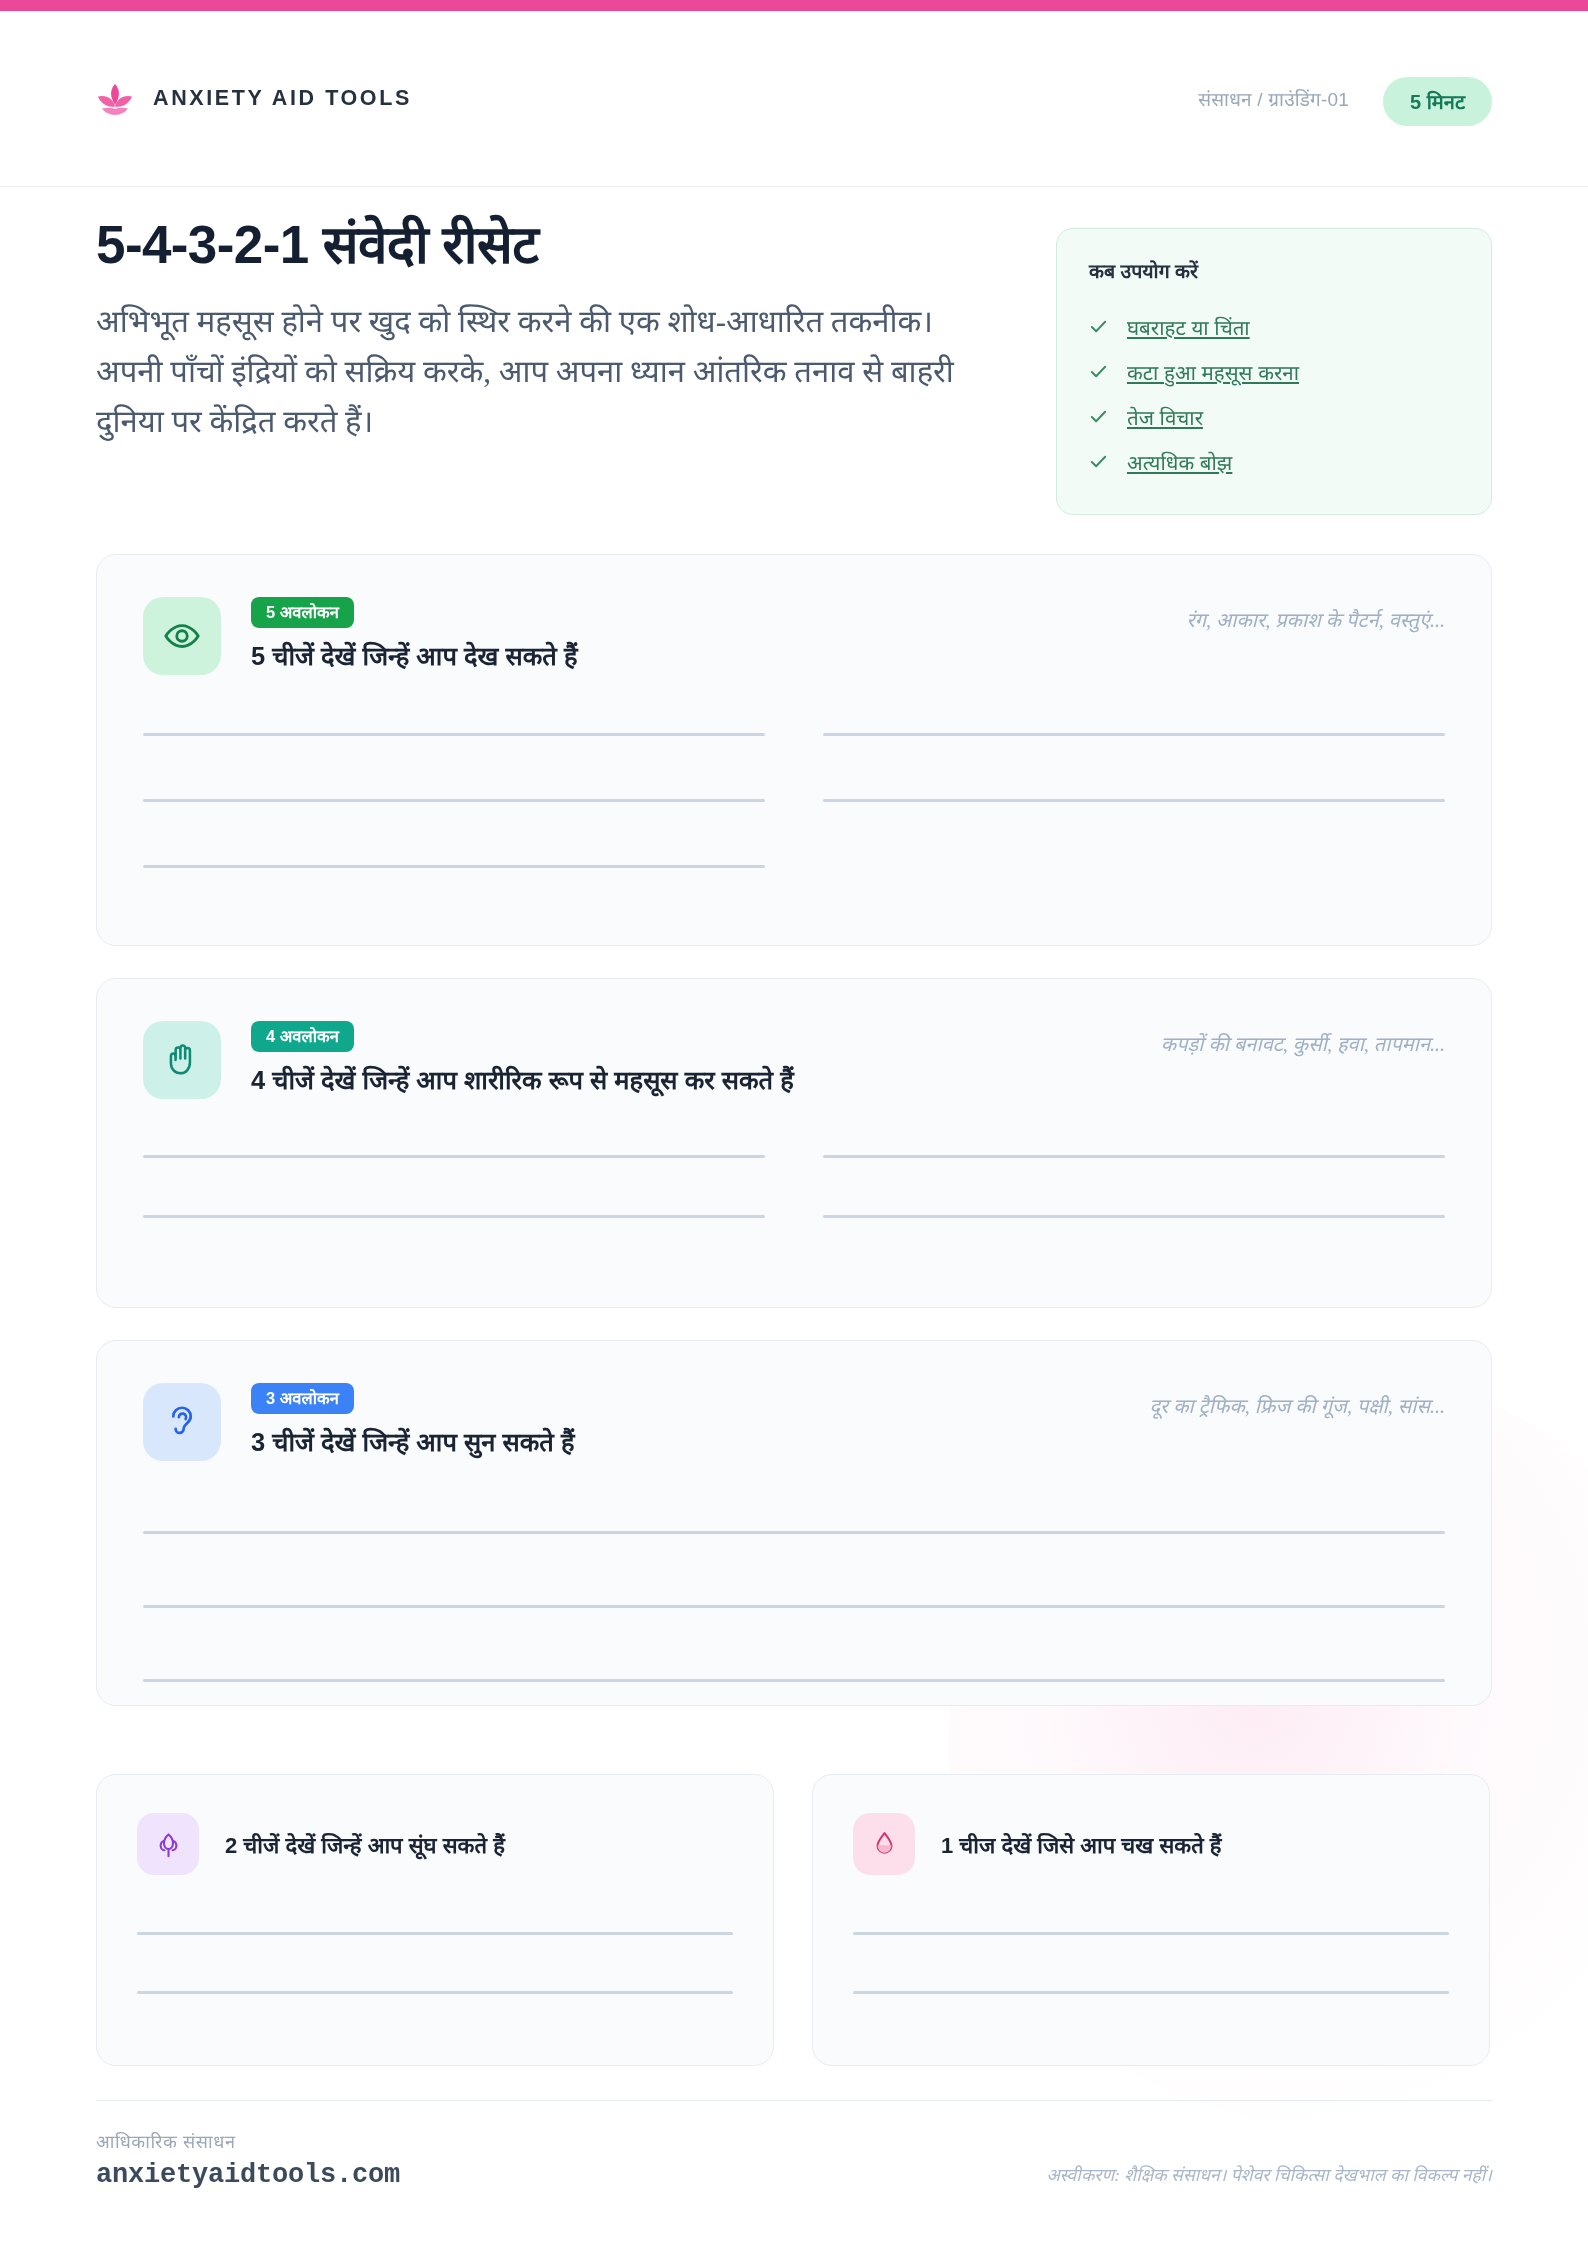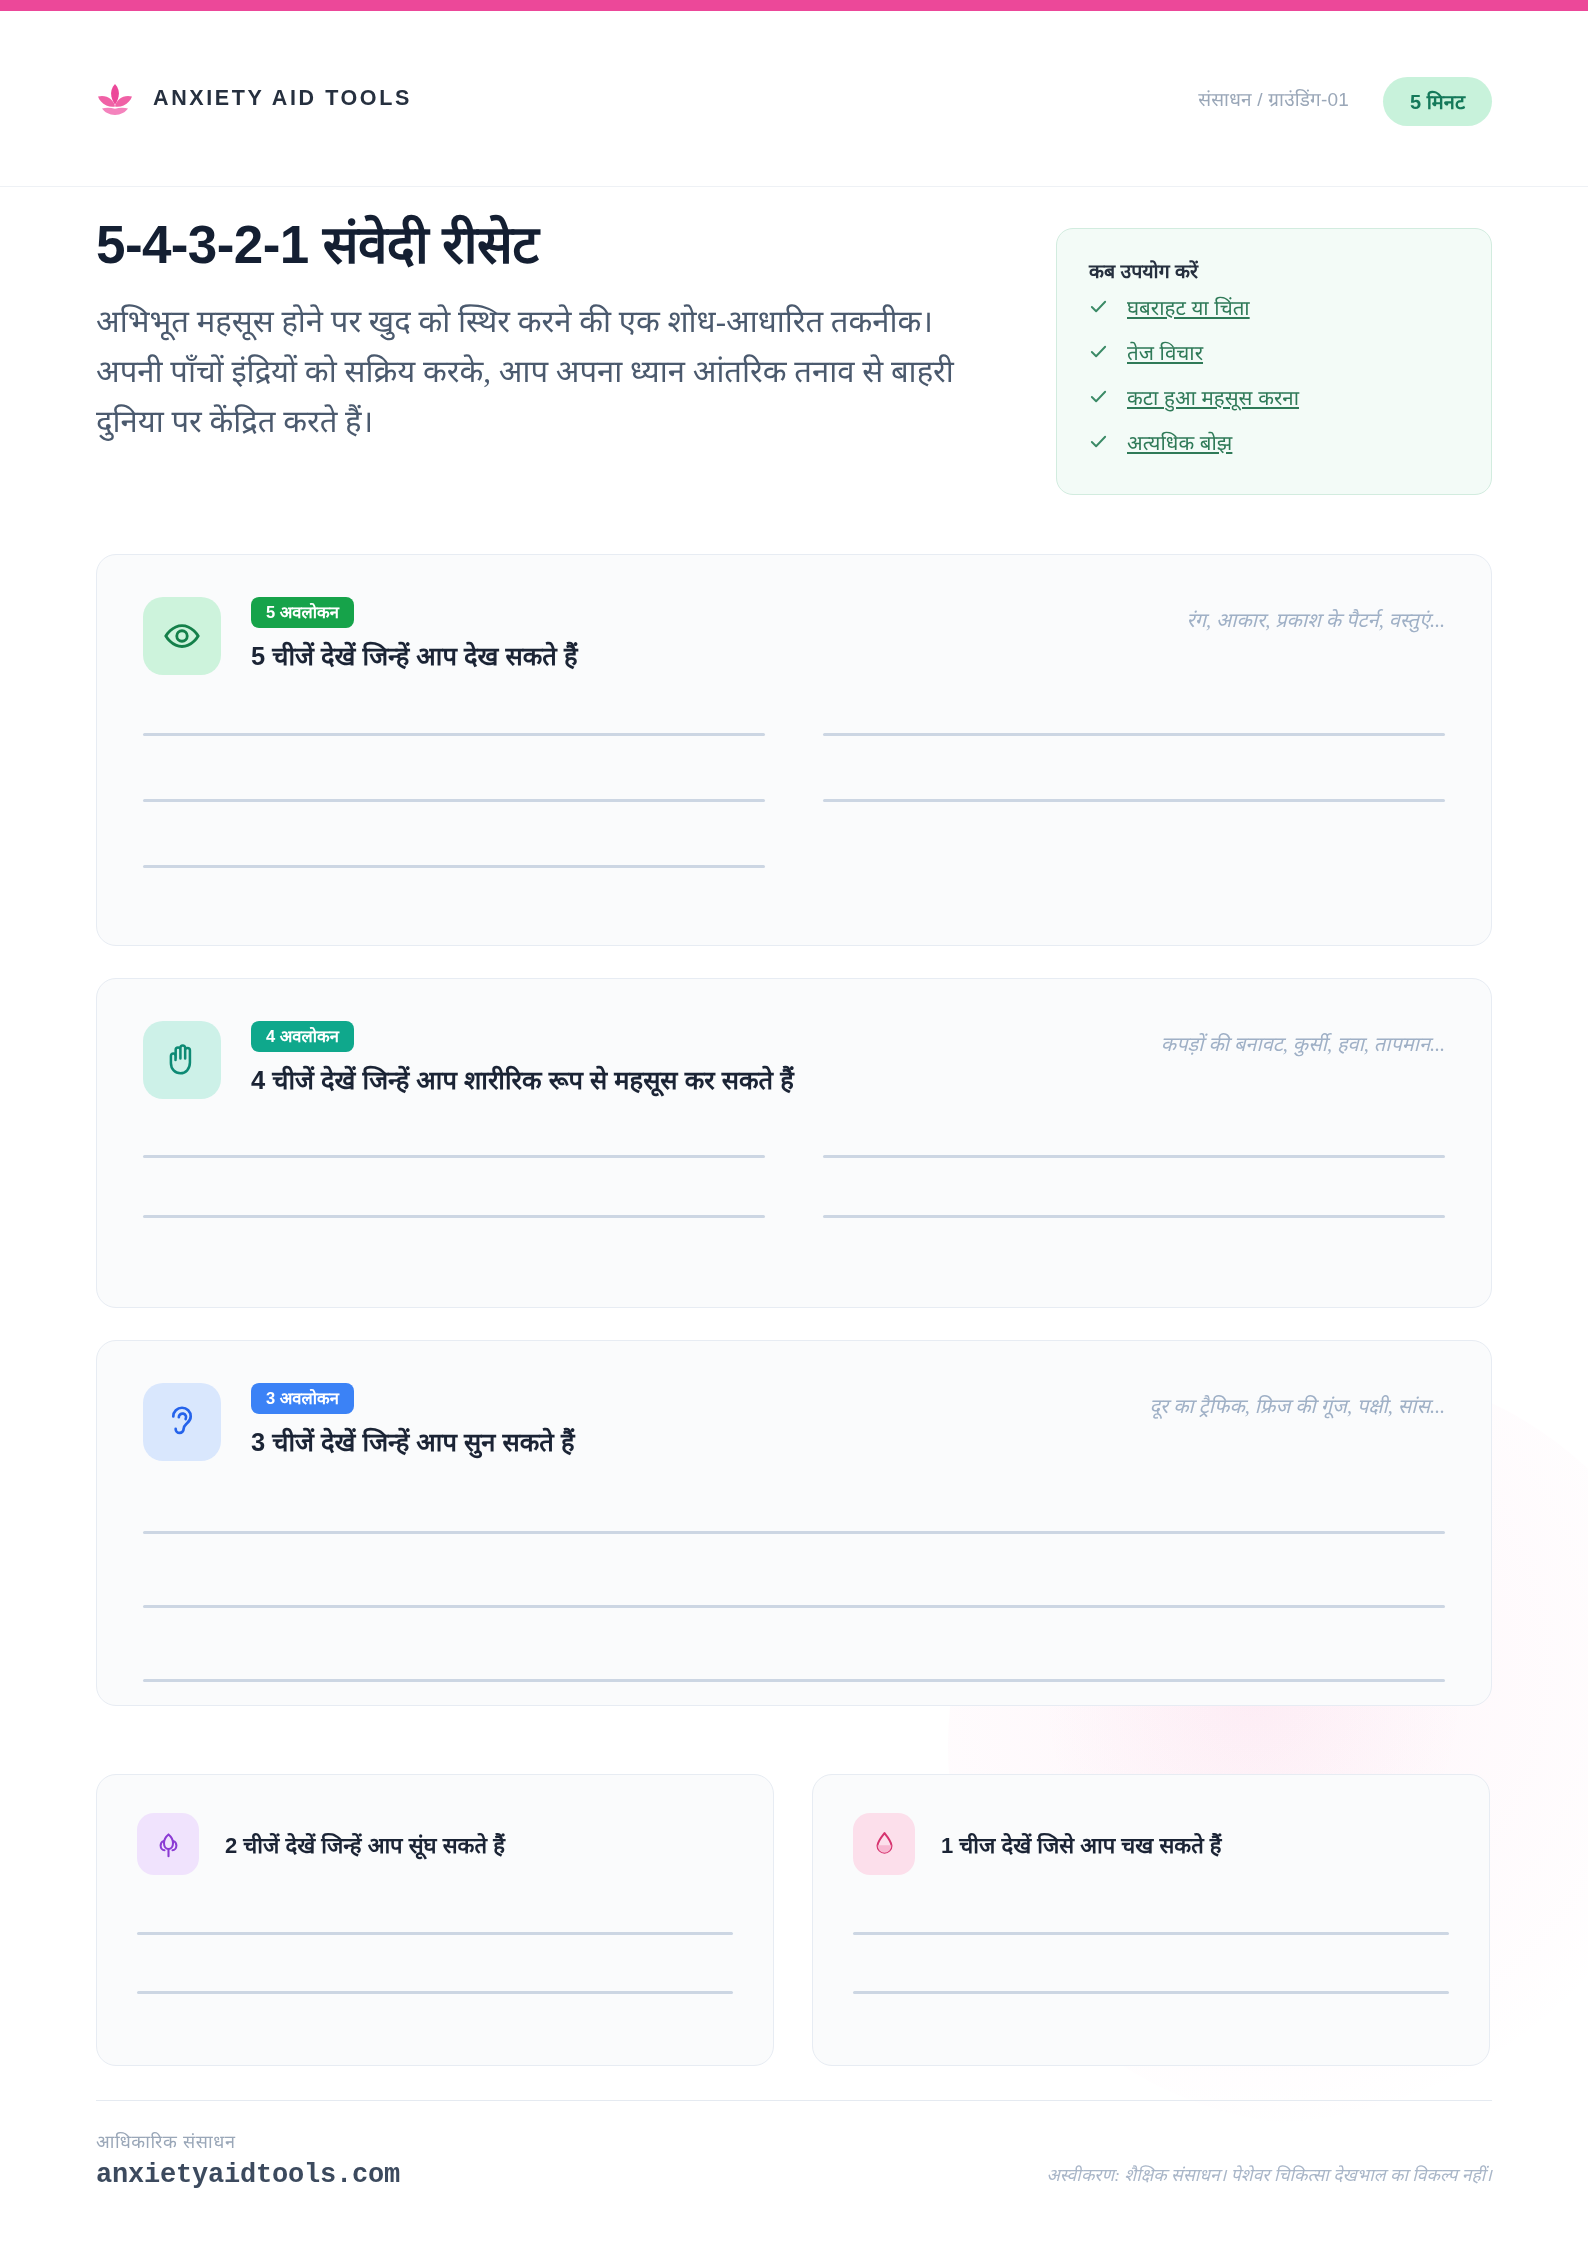--- a/index.html
+++ b/index.html
@@ -128,20 +128,21 @@
     width: 436px;
     background: #f3fbf7;
     border: 1.5px solid #d2ecdf;
     border-radius: 17px;
     padding: 28px 32px 30px 32px;
   }
   .when-title {
     font-size: 19.5px;
     font-weight: bold;
     color: #26303f;
+    margin-bottom: 20px;
   }
   .when-list { list-style: none; }
   .when-item {
     display: flex;
     align-items: center;
     gap: 19px;
     font-size: 20.5px;
     color: #2f7a58;
     padding: 8.5px 0;
     text-decoration: underline;
@@ -336,29 +337,29 @@
             </svg>
         </span>
         <span>घबराहट या चिंता</span>
       </li>
       <li class="when-item">
         <span class="check-icon">
           <svg viewBox="0 0 20 20" xmlns="http://www.w3.org/2000/svg">
               <path d="M3 10.5l4.5 4.5L17 5" fill="none" stroke="#3a8a66" stroke-width="2" stroke-linecap="round" stroke-linejoin="round"></path>
             </svg>
         </span>
-        <span>तेज विचार</span>
+        <span>कटा हुआ महसूस करना</span>
       </li>
       <li class="when-item">
         <span class="check-icon">
           <svg viewBox="0 0 20 20" xmlns="http://www.w3.org/2000/svg">
               <path d="M3 10.5l4.5 4.5L17 5" fill="none" stroke="#3a8a66" stroke-width="2" stroke-linecap="round" stroke-linejoin="round"></path>
             </svg>
         </span>
-        <span>कटा हुआ महसूस करना</span>
+        <span>तेज विचार</span>
       </li>
       <li class="when-item">
         <span class="check-icon">
           <svg viewBox="0 0 20 20" xmlns="http://www.w3.org/2000/svg">
               <path d="M3 10.5l4.5 4.5L17 5" fill="none" stroke="#3a8a66" stroke-width="2" stroke-linecap="round" stroke-linejoin="round"></path>
             </svg>
         </span>
         <span>अत्यधिक बोझ</span>
       </li>
     </ul>

